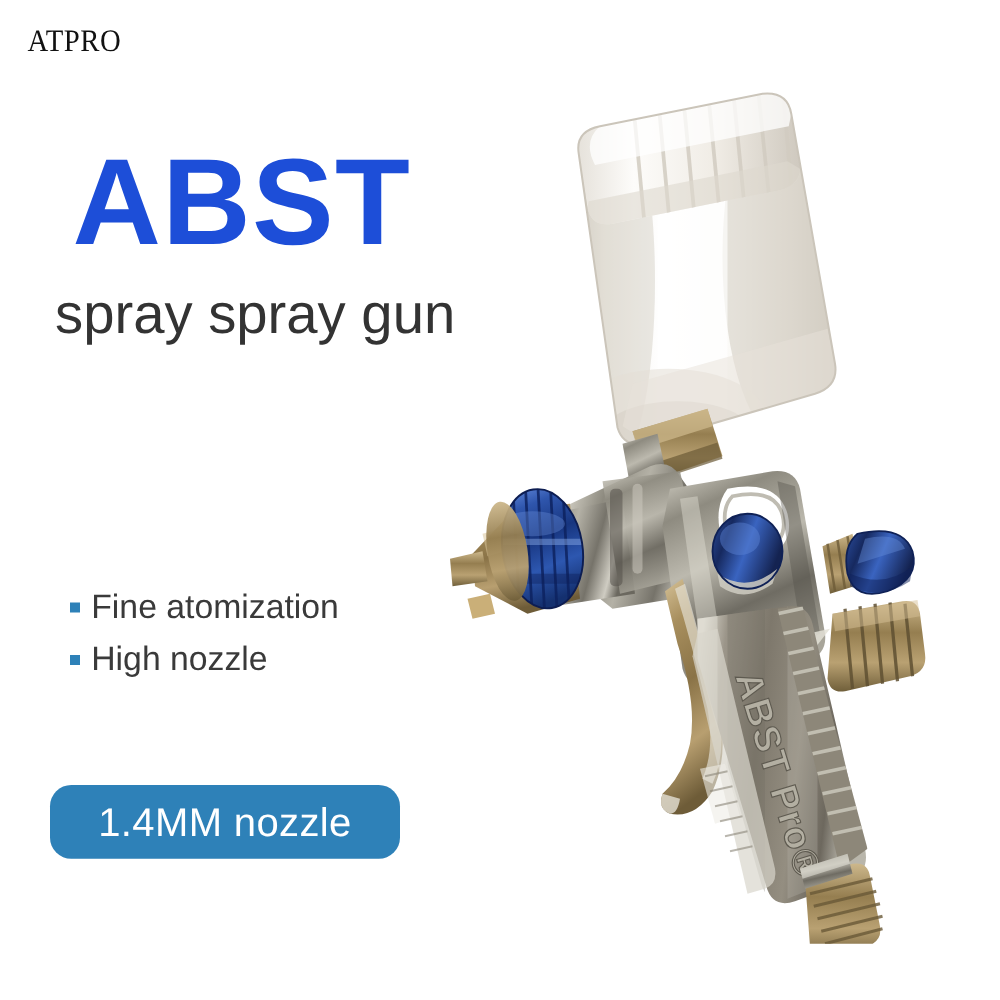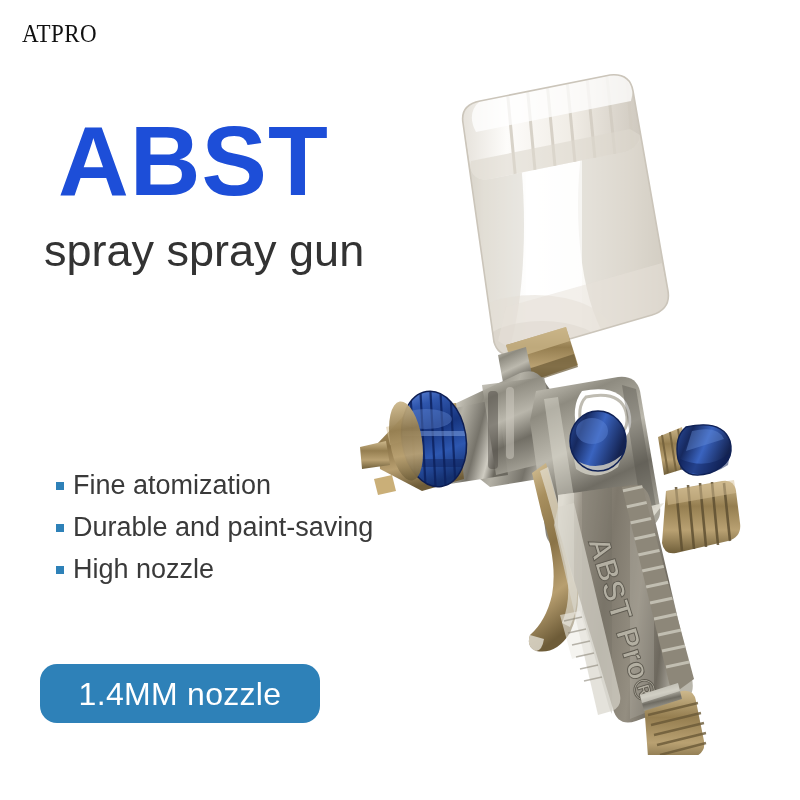--- a/index.html
+++ b/index.html
@@ -100,21 +100,20 @@
     left: 40px;
     top: 628px;
     width: 280px;
     height: 59px;
     border-radius: 17px;
     background: #2e81b8;
     display: flex;
     align-items: center;
     justify-content: center;
     box-sizing: border-box;
-    margin-top: 36px;
   }
   .nozzle-badge-label {
     color: #ffffff;
     font-size: 32px;
     font-weight: 400;
     letter-spacing: 0.3px;
     line-height: 1;
     white-space: nowrap;
   }
 
@@ -136,24 +135,20 @@
   <div class="brand-logo">ATPRO</div>
 
   <div class="headline">ABST</div>
 
   <div class="subhead">spray spray gun</div>
 
   <ul class="features">
     <li class="feature-item">
       <span class="feature-bullet"></span>
       <span class="feature-text">Fine atomization</span>
-    </li>
-    <li class="feature-item">
-      <span class="feature-bullet"></span>
-      <span class="feature-text">Durable and paint-saving</span>
     </li>
     <li class="feature-item">
       <span class="feature-bullet"></span>
       <span class="feature-text">High nozzle</span>
     </li>
   </ul>
 
   <div class="nozzle-badge">
     <span class="nozzle-badge-label">1.4MM nozzle</span>
   </div>

